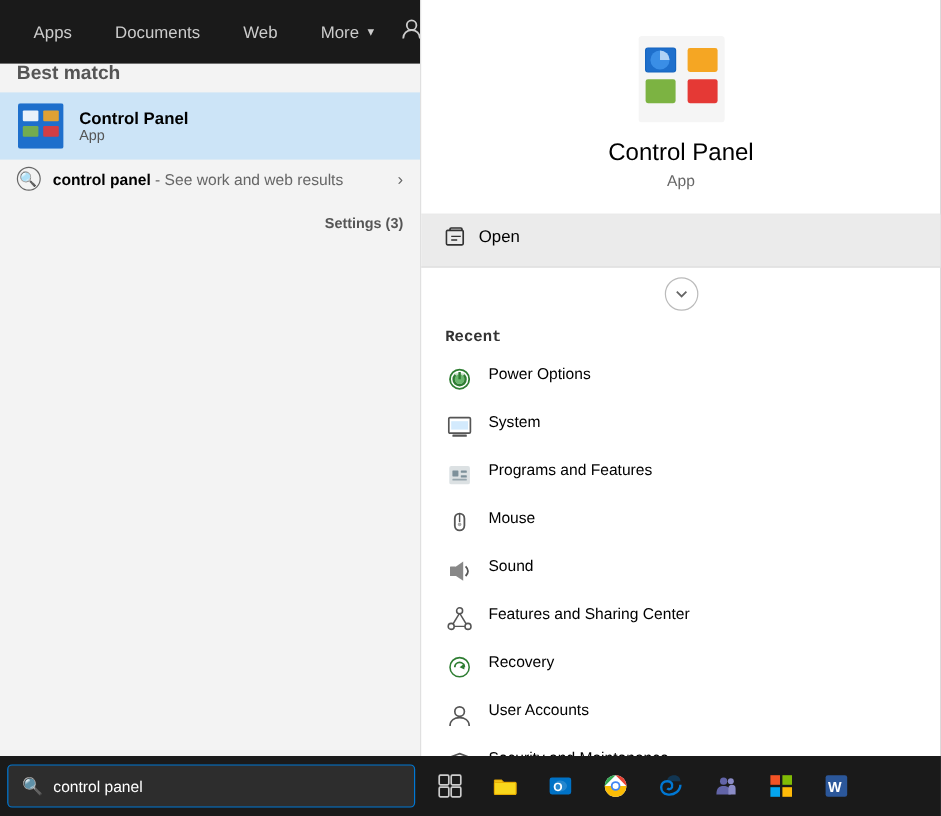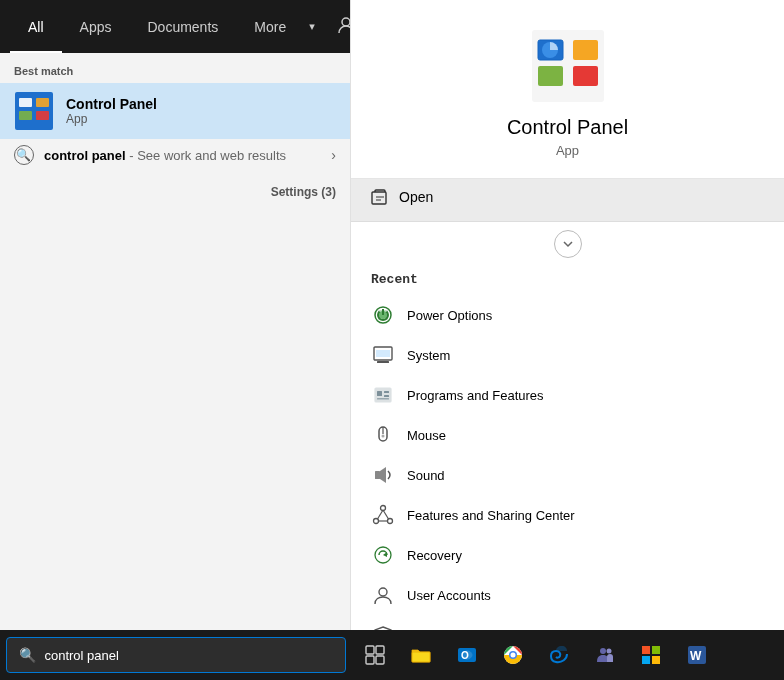--- a/index.html
+++ b/index.html
@@ -59,29 +59,29 @@
     }
     .tab-icon-btn {
       color: #ccc;
       font-size: 16px;
       cursor: pointer;
       padding: 4px;
     }
     .more-btn {
       display: flex;
       align-items: center;
-      gap: 20px;
+      gap: 4px;
     }
 
     
     .section-label {
-      font-size: 11px;
+      font-size: 16px;
       font-weight: 600;
       color: #555;
-      padding: 12px 14px 6px 14px;
+      padding: 0 14px 6px 14px;
     }
 
     .best-match-item {
       display: flex;
       align-items: center;
       padding: 8px 14px;
       background: #cce4f7;
       cursor: pointer;
       margin: 0 0 0 0;
     }
@@ -235,21 +235,21 @@
       font-family: Liberation Mono, monospace;
     }
 
     .recent-list {
       overflow-y: auto;
       flex: 1;
     }
 
     .recent-item {
       display: flex;
-      align-items: center;
+      align-items: flex-start;
       padding: 8px 20px;
       cursor: pointer;
     }
     .recent-item-icon {
       width: 24px;
       height: 24px;
       margin-right: 12px;
       flex-shrink: 0;
       display: flex;
       align-items: center;
@@ -319,28 +319,28 @@
     }
   </style>
 </head>
 <body>
 
 <div class="search-panel">
 
   <div class="left-col">
 
     <div class="tabs">
-      <div class="tab active">
-        <span>All</span>
-      </div>
       <div class="tab">
         <span>Apps</span>
       </div>
       <div class="tab">
         <span>Documents</span>
+      </div>
+      <div class="tab">
+        <span>Web</span>
       </div>
       <div class="tab more-btn">
         <span>More</span>
         <span style="margin-left:3px;font-size:11px;">▾</span>
       </div>
       <div class="tab-icons">
         <div class="tab-icon-btn" title="User">
           <svg width="18" height="18" viewBox="0 0 18 18" fill="none">
               <circle cx="9" cy="6" r="4" stroke="#ccc" stroke-width="1.5"></circle>
               <path d="M2 17c0-4 3.134-7 7-7s7 3 7 7" stroke="#ccc" stroke-width="1.5"></path>

